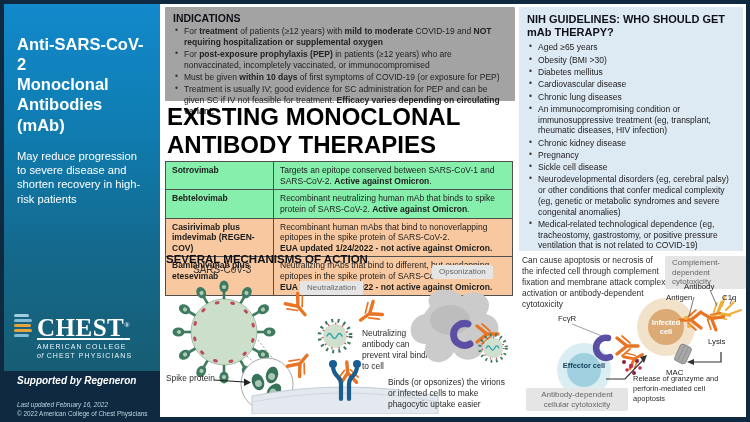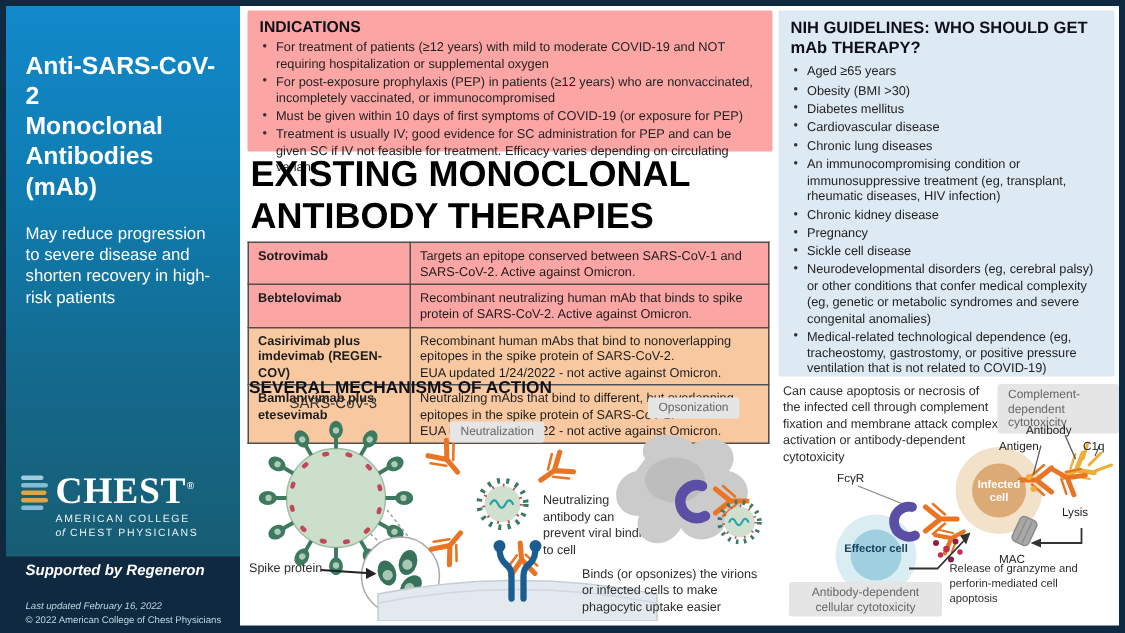--- a/index.html
+++ b/index.html
@@ -7,54 +7,54 @@
   .poster { position:relative; width:750px; height:422px; background:#0f2940; overflow:hidden; }
 
   
   .sidebar { position:absolute; left:4px; top:4px; width:156px; height:367px;
     background:linear-gradient(180deg,#1289cb 0%,#0f7cb0 35%,#14698c 68%,#175d73 100%);
     color:#fff; padding:0 13px; }
   .sidebar h1 { margin-top:30px; font-size:16.5px; line-height:1.22; font-weight:bold; white-space:pre-line; }
   .sidebar .para { margin-top:14px; font-size:11.2px; line-height:1.28; }
   .sidebar .para.first { margin-top:42px; }
   .logo-block { position:absolute; left:10px; top:310px; width:140px; }
-  .logo-row { display:flex; align-items:center; }
+  .logo-row { display:flex; align-items:flex-start;text-decoration:underline; }
   .logo-bars { display:flex; flex-direction:column; gap:2px; margin-right:5px; }
   .logo-bars i { display:block; height:3px; border-radius:2px; }
   .logo-bars i:nth-child(1){ width:15px; background:#a3cbdf; }
   .logo-bars i:nth-child(2){ width:18px; background:#85bad5; }
   .logo-bars i:nth-child(3){ width:17px; background:#e6a43c; }
   .logo-bars i:nth-child(4){ width:18px; background:#e6a43c; }
   .logo-bars i:nth-child(5){ width:15px; background:#85bad5; }
   .logo-word { font-family:"Liberation Serif", serif; font-size:25px; font-weight:bold; letter-spacing:.5px; }
   .logo-word sup { font-size:7px; }
   .logo-sub { font-size:7px; letter-spacing:1.1px; color:#e9f2f8; margin-left:23px; line-height:1.35; }
   .logo-sub .it { font-style:italic; letter-spacing:.4px; }
   .supported { position:absolute; left:13px; top:371px; font-size:10px; font-style:italic; font-weight:bold; }
   .side-footer { position:absolute; left:13px; top:396px; font-size:6.4px; color:#bdd6e2; line-height:1.45; }
   .side-footer .f1 { font-style:italic; }
 
   
   .main { position:absolute; left:160px; top:4px; width:586px; height:413px; background:#fff; }
   .panel { position:absolute; border-radius:1px; }
   .panel h2 { font-size:10.5px; font-weight:bold; color:#101018; margin-bottom:2px; }
-  .ind { left:5px; top:3px; width:350px; height:94px; background:#fca5a5; padding:5px 8px 4px 8px; }
+  .ind { left:5px; top:3px; width:350px; height:94px; background:#a3a3a3; padding:5px 8px 4px 8px; }
   .nih { left:359px; top:3px; width:224px; height:244px; background:#dde9f3; padding:6px 8px; }
   .nih h2 { font-size:11px; line-height:1.2; margin-bottom:3px; }
   ul.blist { list-style:none; }
   ul.blist li { position:relative; padding-left:11px; font-size:8.5px; line-height:1.26; color:#222; margin:1.6px 0; }
   ul.blist li::before { content:"•"; position:absolute; left:2px; top:-1px; color:#333; }
-  .b { font-weight:normal; }
+  .b { font-weight:bold; }
 
   .ther { position:absolute; left:5px; top:99px; width:348px; }
   .ther h2 { margin:0 0 2px 2px; }
   table.thx { border-collapse:collapse; width:348px; border:1.5px solid #454545; }
   table.thx td { border:1px solid #4f4f4f; font-size:8.5px; line-height:1.25; padding:3px 6px; vertical-align:top; color:#1c1c1c; }
   td.name { width:108px; font-weight:bold; }
-  tr.green td { background:#fca5a5; }
+  tr.green td { background:#86efac; }
   tr.orange td { background:#f8c9a0; }
 
   
   .mech { position:absolute; left:0; top:248px; width:586px; height:165px; }
   .mech h2 { position:absolute; left:6px; top:1px; font-size:11.5px; font-weight:bold; color:#101018; }
   .mlabel { position:absolute; font-size:10px; color:#333; }
   .badge { position:absolute; background:#e5e5e5; color:#666; font-size:8px; line-height:1.2; padding:2px 7px; border-radius:2px; text-align:center; }
   .mtext { position:absolute; font-size:8.4px; line-height:1.3; color:#2d2d2d; }
   .tinylabel { position:absolute; font-size:7.8px; color:#1d1d1d; }
   .celllabel { position:absolute; font-size:7.4px; font-weight:bold; text-align:center; line-height:1.15; }

